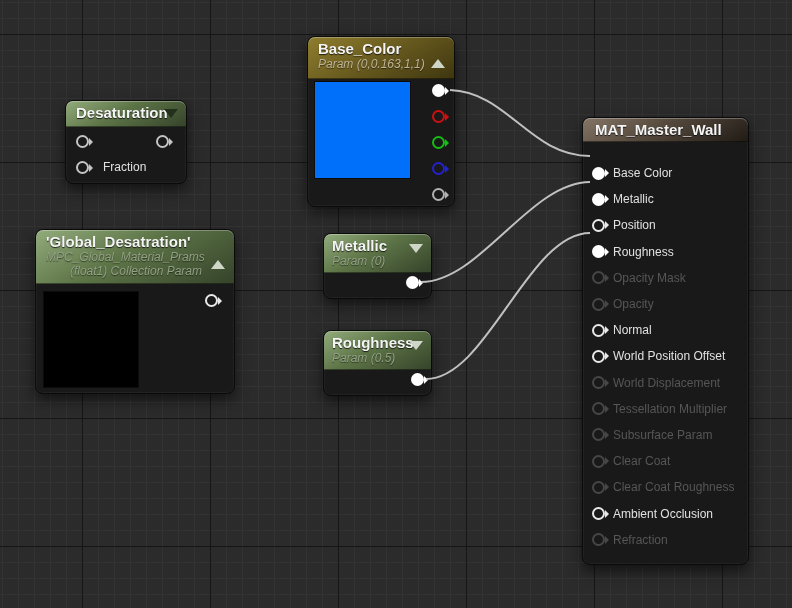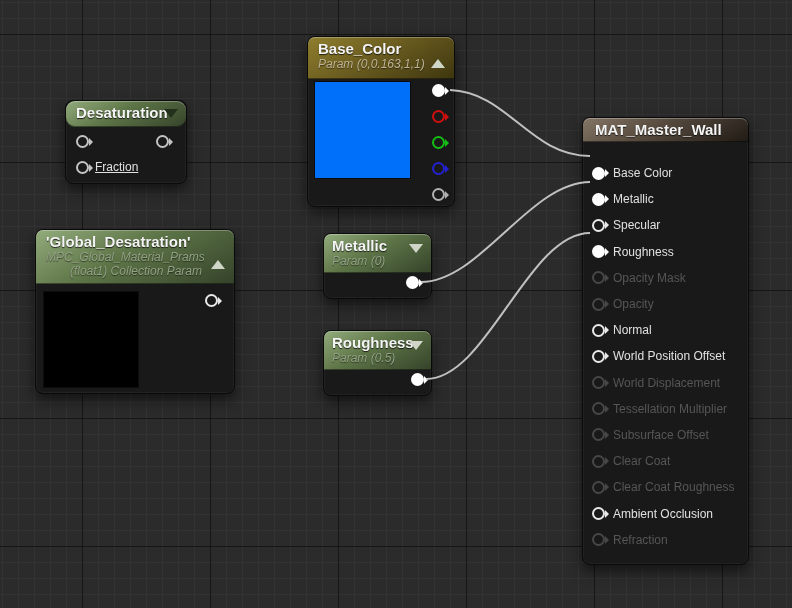--- a/index.html
+++ b/index.html
@@ -81,28 +81,28 @@
 
 <div class="canvas">
 
   <svg class="wires" viewBox="0 0 792 608">
     <path d="M 450 90 C 508 92 530 156 590 156" fill="none" stroke="#cdcdcd" stroke-width="2" stroke-opacity="0.92"></path>
     <path d="M 421 282 C 480 282 530 182 590 182" fill="none" stroke="#cdcdcd" stroke-width="2" stroke-opacity="0.92"></path>
     <path d="M 426 379 C 487 379 528 233 590 233" fill="none" stroke="#cdcdcd" stroke-width="2" stroke-opacity="0.92"></path>
   </svg>
 
   <div class="node" style="left:65px;top:100px;width:120px;height:82px;">
-    <div class="hdr green" style="height:18px;border-radius:9px;">
+    <div class="hdr green" style="height:18px;">
       <span class="title">Desaturation</span>
       <span class="tri down dark" style="right:8px;top:8px;"></span>
     </div>
     <span class="pin" style="position:absolute;left:10px;top:34px;"></span>
     <span class="pin" style="position:absolute;right:17px;top:34px;"></span>
     <span class="pin" style="position:absolute;left:10px;top:60px;"></span>
-    <span class="plabel" style="position:absolute;left:29px;top:59px;text-decoration:underline;">Fraction</span>
+    <span class="plabel" style="position:absolute;left:37px;top:59px;">Fraction</span>
   </div>
 
   <div class="node" style="left:307px;top:36px;width:146px;height:169px;">
     <div class="hdr gold" style="height:34px;">
       <span class="title">Base_Color</span>
       <span class="subtitle goldtxt">Param (0,0.163,1,1)</span>
       <span class="tri up" style="right:9px;top:22px;"></span>
     </div>
     <div class="swatch" style="left: 6px; top: 44px; width: 95px; height: 96px; background: rgb(0, 112, 250);"></div>
     <div class="outcol" style="right:9px;top:47px;">
@@ -150,21 +150,21 @@
         <div class="mat-row connected">
           <span class="pin filled"></span>
           <span class="plabel">Base Color</span>
         </div>
         <div class="mat-row connected">
           <span class="pin filled"></span>
           <span class="plabel">Metallic</span>
         </div>
         <div class="mat-row open">
           <span class="pin"></span>
-          <span class="plabel">Specular</span>
+          <span class="plabel">Position</span>
         </div>
         <div class="mat-row connected">
           <span class="pin filled"></span>
           <span class="plabel">Roughness</span>
         </div>
         <div class="mat-row disabled">
           <span class="pin dim"></span>
           <span class="plabel">Opacity Mask</span>
         </div>
         <div class="mat-row disabled">
@@ -182,21 +182,21 @@
         <div class="mat-row disabled">
           <span class="pin dim"></span>
           <span class="plabel">World Displacement</span>
         </div>
         <div class="mat-row disabled">
           <span class="pin dim"></span>
           <span class="plabel">Tessellation Multiplier</span>
         </div>
         <div class="mat-row disabled">
           <span class="pin dim"></span>
-          <span class="plabel">Subsurface Offset</span>
+          <span class="plabel">Subsurface Param</span>
         </div>
         <div class="mat-row disabled">
           <span class="pin dim"></span>
           <span class="plabel">Clear Coat</span>
         </div>
         <div class="mat-row disabled">
           <span class="pin dim"></span>
           <span class="plabel">Clear Coat Roughness</span>
         </div>
         <div class="mat-row open">

